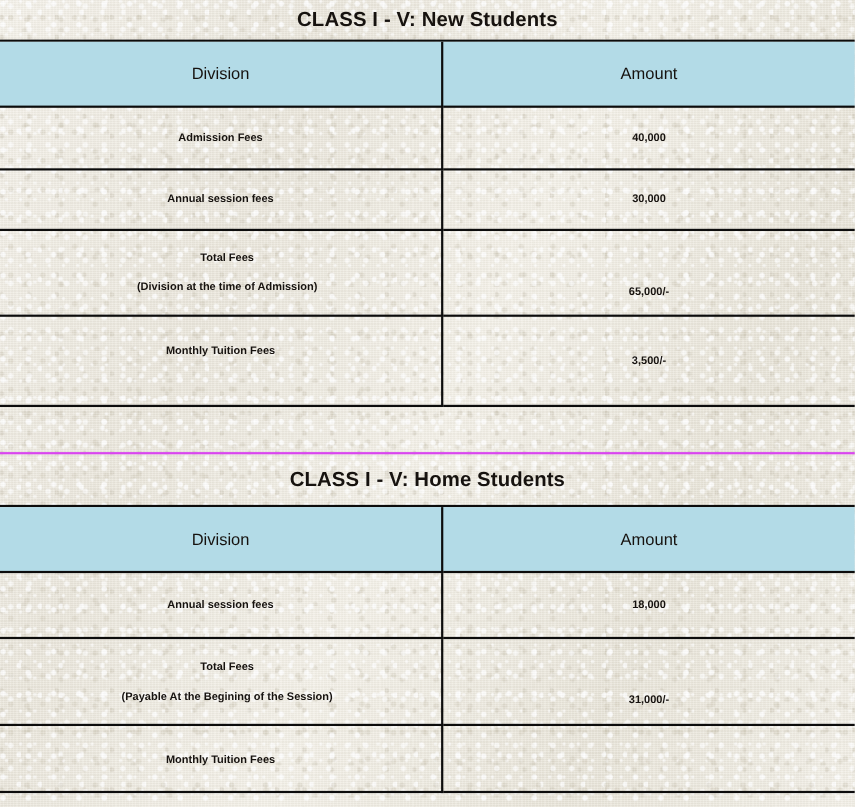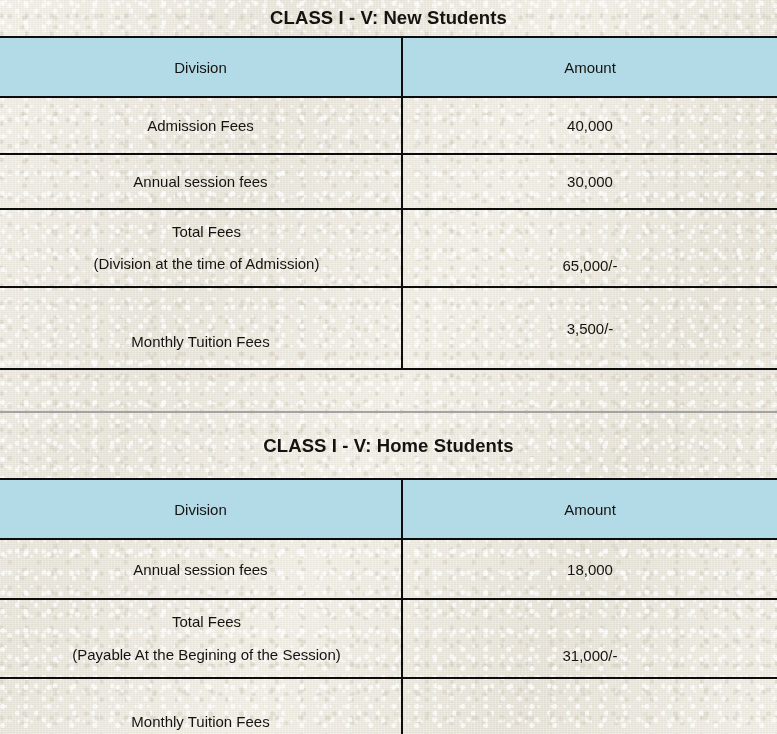--- a/index.html
+++ b/index.html
@@ -65,22 +65,22 @@
     font-weight: bold;
     font-size: 18.5px;
     color: #16120f;
     letter-spacing: 0.1px;
   }
   .title-row.first {
     height: 38px;
     border-bottom: 2px solid #0c0c0c;
   }
   .title-row.second {
-    height: 69px;
-    border-top: 2px solid #a3a3a3;
+    height: 50px;
+    border-top: 2px solid #d946ef;
     border-bottom: 2px solid #0c0c0c;
     text-align: center;
   }
 
   
   .spacer-band {
     box-sizing: border-box;
     width: 777px;
     height: 41px;
   }
@@ -109,22 +109,22 @@
 
   .fee-table thead th {
     background-color: #b3dbe7;
     height: 58px;
     font-size: 15px;
     font-weight: normal;
     text-align: center;
   }
 
   .fee-table td {
-    font-size: 15px;
-    font-weight: normal;
+    font-size: 10px;
+    font-weight: bold;
     text-align: center;
   }
 
   .row-h55  td { height: 55px; }
   .row-h53  td { height: 53px; }
   .row-h76  td { height: 76px; }
   .row-h80  td { height: 80px; }
   .row-h58  td { height: 58px; }
   .row-h77  td { height: 77px; }
   .row-h59  td { height: 59px; }
@@ -135,21 +135,21 @@
     flex-direction: column;
     justify-content: center;
     gap: 16px;
     height: 100%;
   }
   .cell-stack .line { line-height: 1.1; margin-left: 12px; }
 
   
   .cell-top-label {
     display: flex;
-    align-items: center;
+    align-items: flex-start;
     justify-content: center;
     height: 100%;
     padding-top: 26px;
     box-sizing: border-box;
   }
   
   .cell-low-amount {
     display: flex;
     align-items: center;
     justify-content: center;

